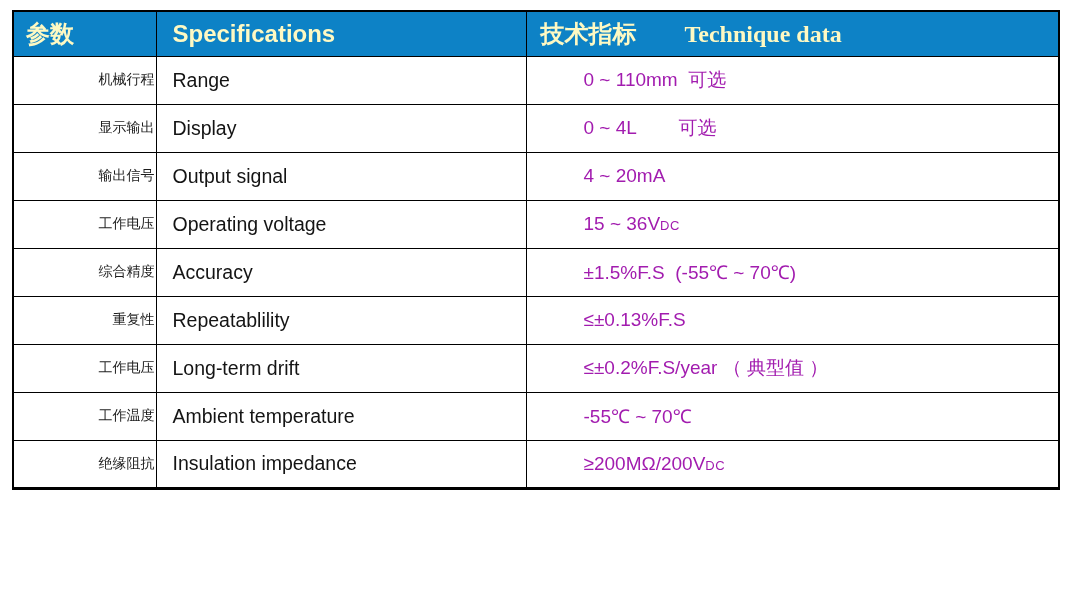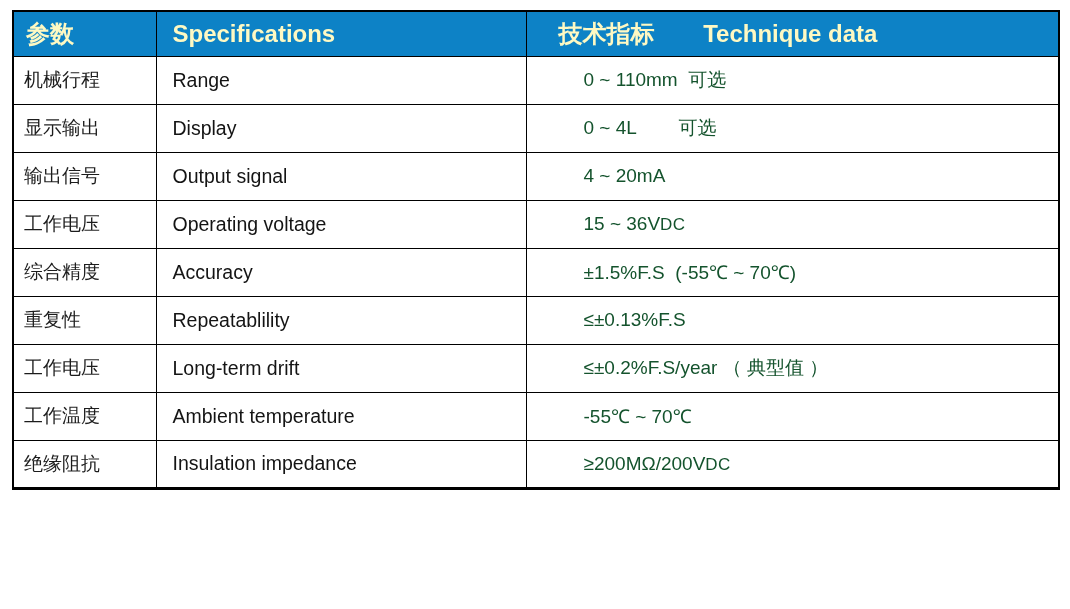--- a/index.html
+++ b/index.html
@@ -26,28 +26,28 @@
 
   .spec th {
     background: #0d82c6;
     color: #fef9c3;
     font-size: 24px;
     font-weight: bold;
     text-align: left;
   }
   th.h1 { padding-left: 12px; }
   th.h2 { padding-left: 16px; }
-  th.h3 { padding-left: 32px; }
+  th.h3 { padding-left: 14px; font-family: Liberation Serif, serif; }
   th.h3 .en { margin-left: 42px; }
 
-  td.c1 { padding-left: 10px; font-size: 19px; color: #1c1c1c; }
+  td.c1 { padding-left: 10px; font-size: 14px; color: #1c1c1c; text-align: right; }
   td.c2 { padding-left: 16px; font-size: 19.5px; color: #141414; }
-  td.c3 { padding-left: 57px; font-size: 19px; color: #14532d; }
+  td.c3 { padding-left: 57px; font-size: 19px; color: #a21caf; }
   .val { white-space: pre; }
-  .sub { font-size: 17px; letter-spacing: 0.5px; }
+  .sub { font-size: 13px; letter-spacing: 0.5px; }
 </style>
 </head>
 <body>
 
 <div class="page">
   <table class="spec">
     <colgroup>
       <col style="width:143px">
       <col style="width:370px">
       <col style="width:533px">

